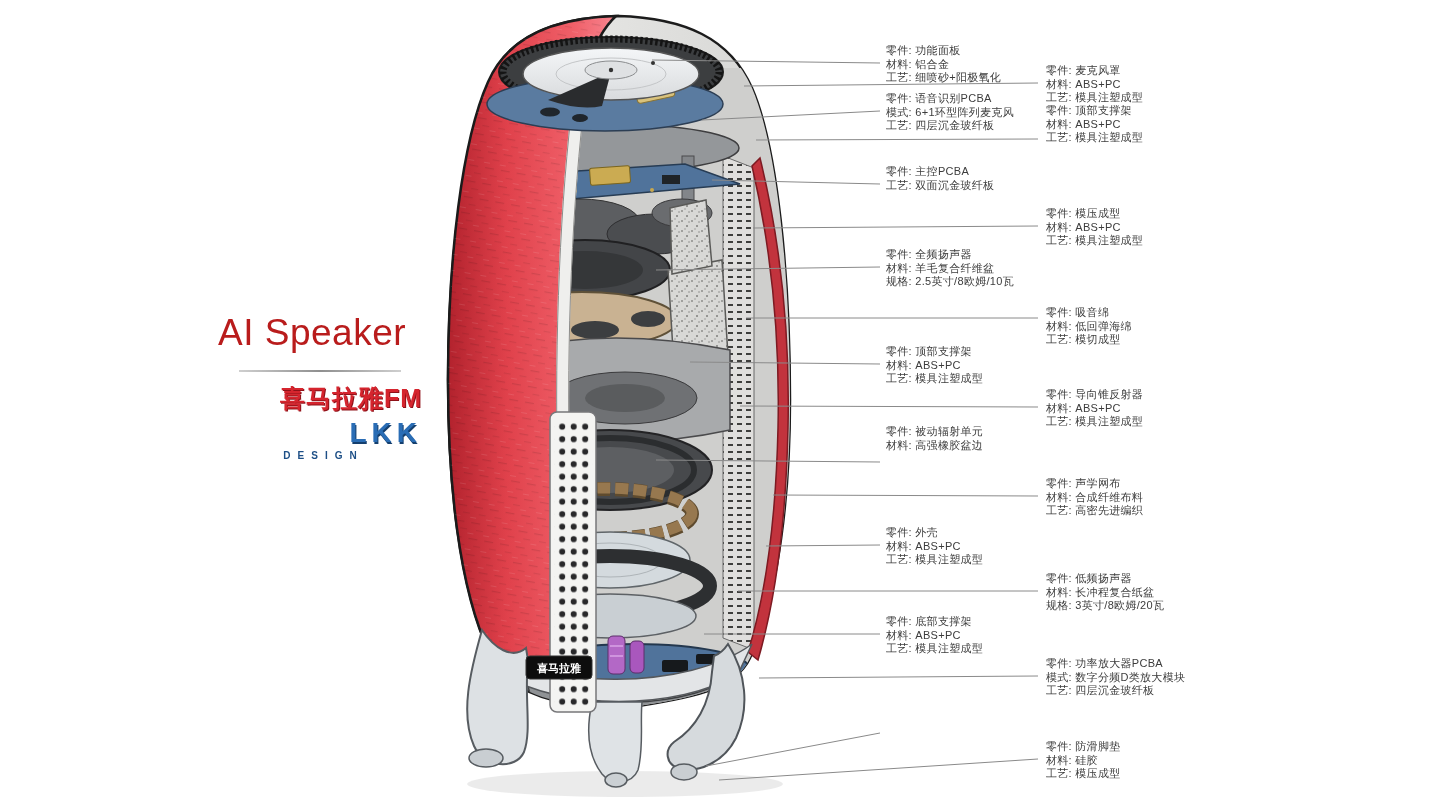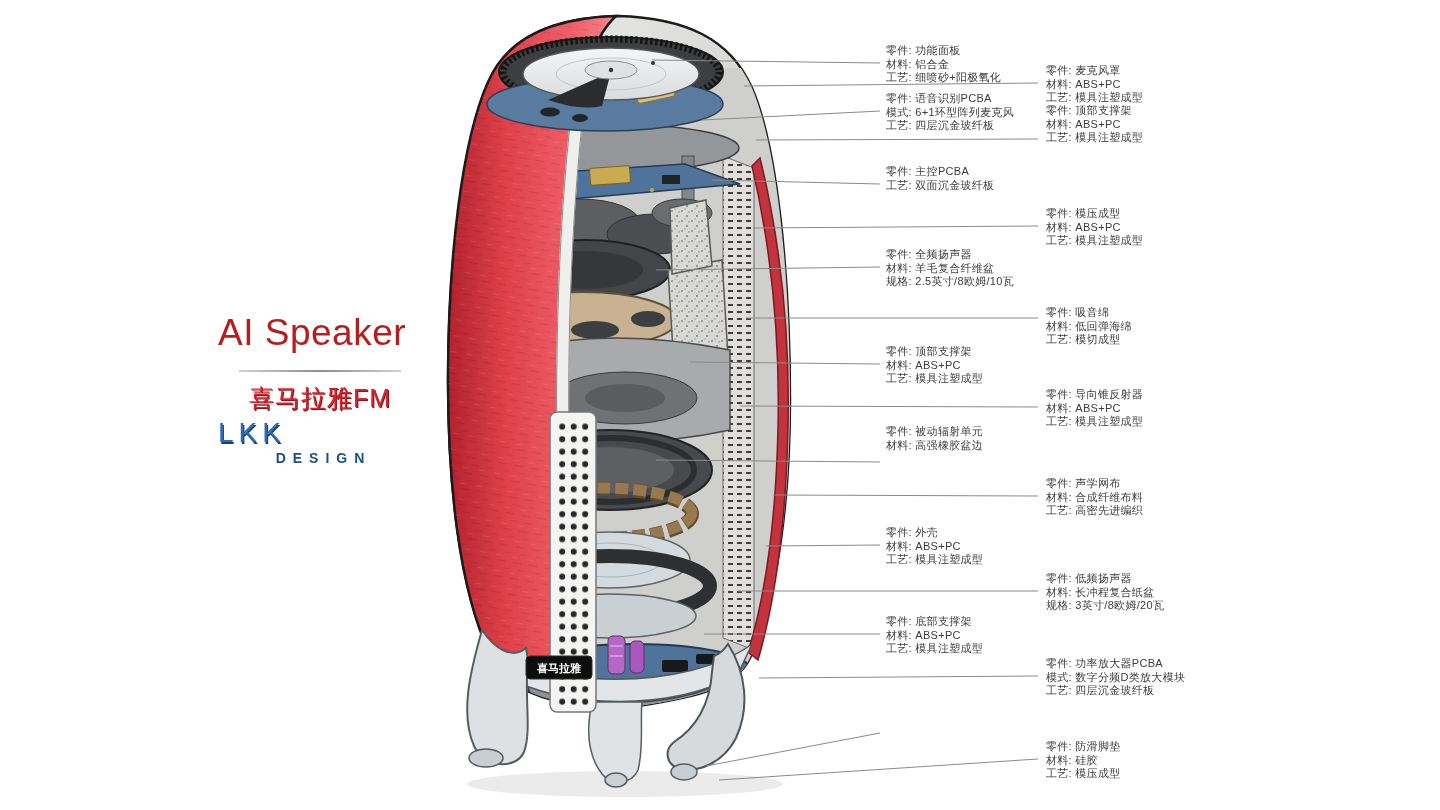--- a/index.html
+++ b/index.html
@@ -7,25 +7,25 @@
     width:1440px;height:810px;position:relative;overflow:hidden;
     background:#ffffff;
     font-family:"Liberation Sans","DejaVu Sans",sans-serif;
   }
   .stage{position:absolute;inset:0;}
   
   .brand-panel{position:absolute;left:218px;top:312px;width:204px;}
   .page-title{font-size:37px;font-weight:500;color:#b91c1c;letter-spacing:0.5px;}
   .divider{height:2px;width:162px;margin:16px auto 10px auto;
     background:linear-gradient(to right,#cfcfcf,#8f8f8f,#cfcfcf);}
-  .logo-ximalaya{font-size:25px;font-weight:400;color:#d5252e;text-align:center;
+  .logo-ximalaya{font-size:25px;font-weight:700;color:#d5252e;text-align:right;
     letter-spacing:1px;text-shadow:1px 1px 0 #8e1118;}
-  .logo-lkk{font-size:28px;font-weight:400;color:#2a6db5;text-align:left;
+  .logo-lkk{font-size:28px;font-weight:700;color:#2a6db5;text-align:right;
     letter-spacing:5px;margin-top:2px;text-shadow:1px 2px 0 #143f6e;}
-  .logo-design{font-size:14px;font-weight:700;color:#1d4f86;text-align:center;
+  .logo-design{font-size:10px;font-weight:700;color:#1d4f86;text-align:center;
     letter-spacing:7px;margin-top:1px;text-indent:7px;}
   
   .ann{position:absolute;font-size:11px;line-height:13.5px;color:#3c3c3c;
     white-space:nowrap;}
   .ann .ann-line{letter-spacing:0.3px;}
   .colL{left:886px;} .colR{left:1046px;}
   .l0{top:44px}.l1{top:92px}.l2{top:165px}.l3{top:248px}.l4{top:345px}
   .l5{top:425px}.l6{top:526px}.l7{top:615px}.l8{top:712px}
   .r0{top:64px}.r1{top:104px}.r2{top:207px}.r3{top:306px}.r4{top:388px}
   .r5{top:477px}.r6{top:572px}.r7{top:657px}.r8{top:740px}

